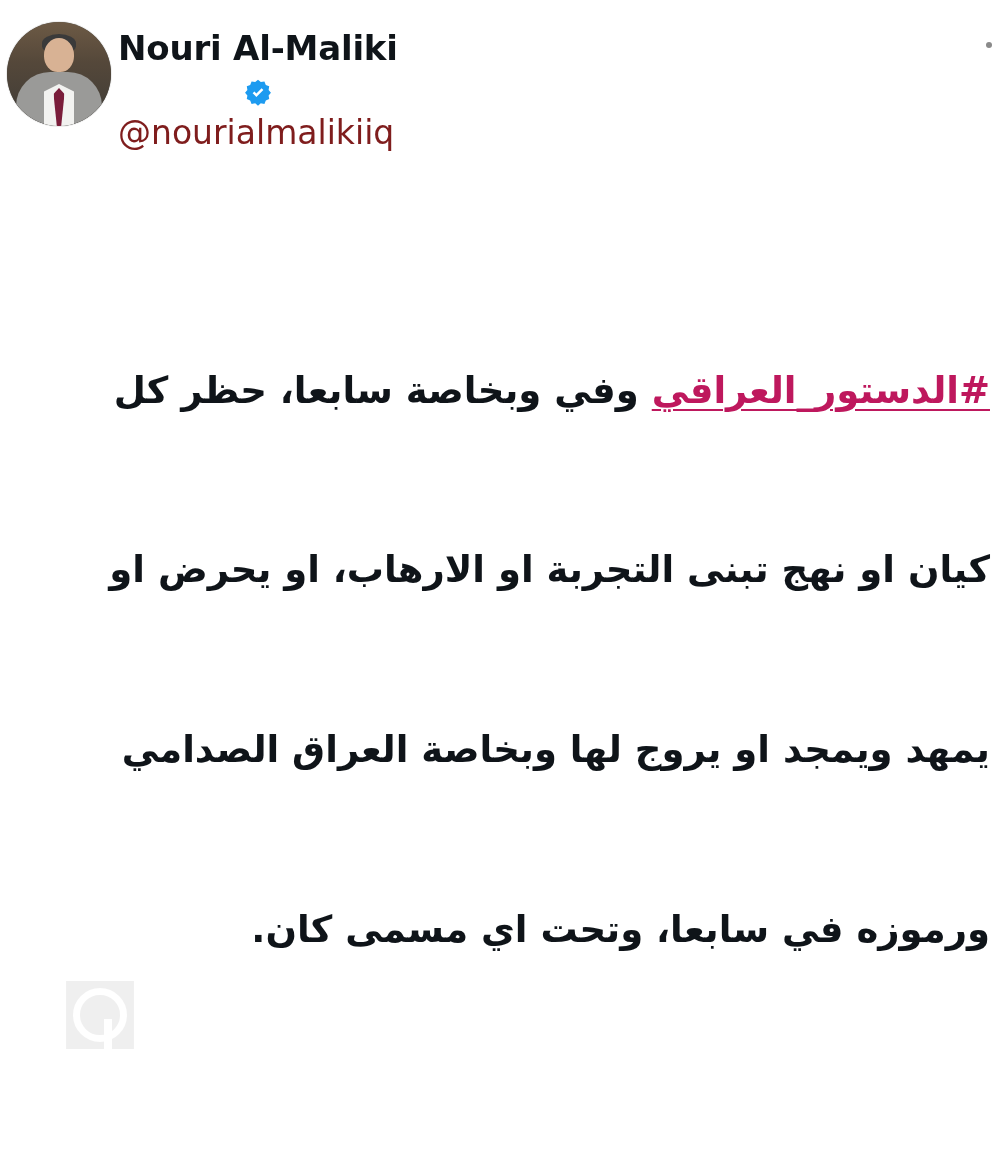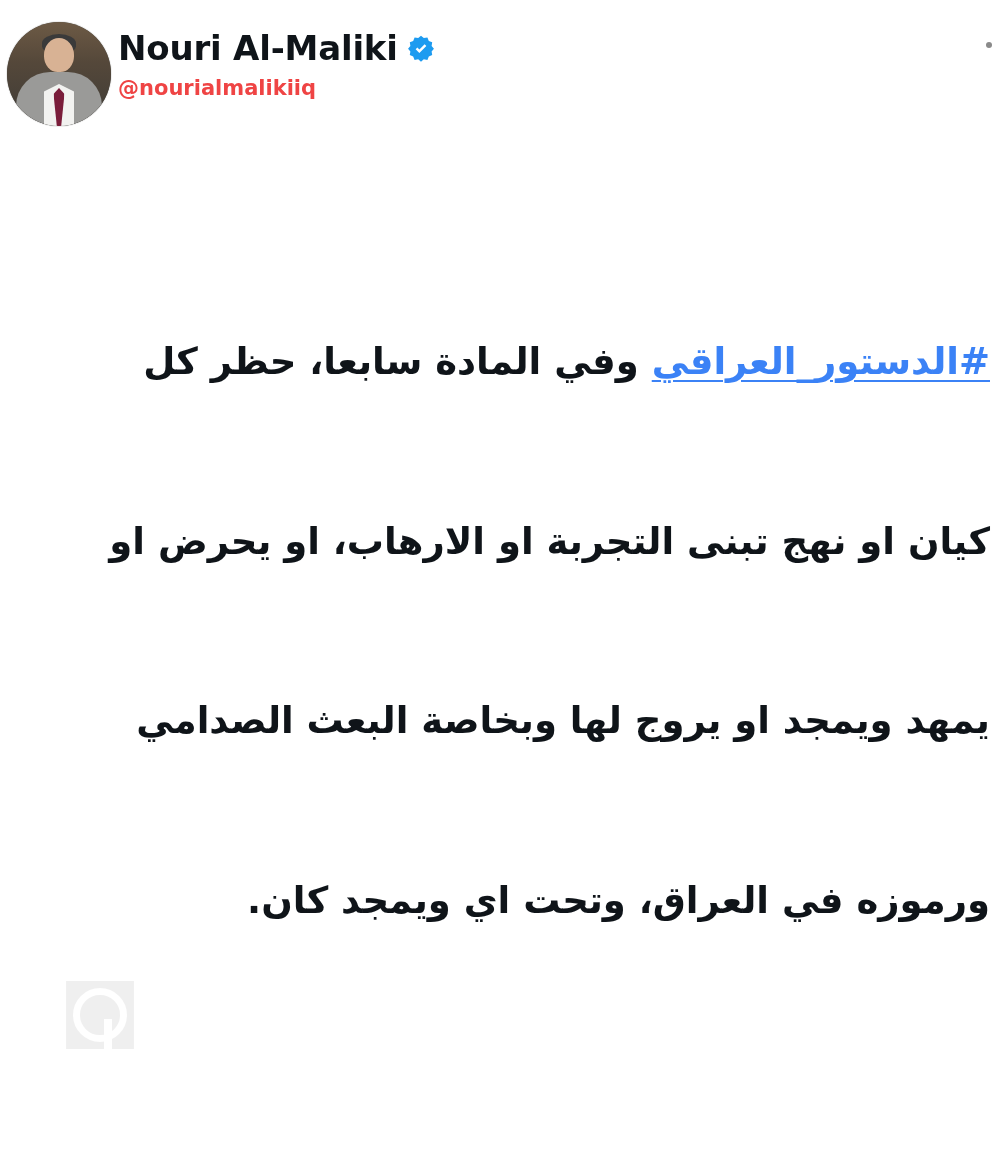--- a/index.html
+++ b/index.html
@@ -102,42 +102,42 @@
   }
 
   .name-block {
     display: flex;
     flex-direction: column;
     justify-content: center;
     padding-top: 10px;
   }
   .display-name-row {
     display: flex;
-    flex-direction: row;
+    flex-direction: column;
     align-items: center;
     gap: 9px;
   }
   .display-name {
     font-size: 34px;
     font-weight: bold;
     color: #0f1419;
     letter-spacing: -0.2px;
     line-height: 1.2;
     white-space: nowrap;
   }
   .verified-badge {
     width: 28px;
     height: 28px;
     display: inline-block;
     flex: none;
   }
   .handle {
-    font-size: 21px;
-    font-weight: bold;
-    color: #ef4444;
+    font-size: 33px;
+    font-weight: normal;
+    color: #7f1d1d;
     line-height: 1.3;
     margin-top: 6px;
     white-space: nowrap;
   }
 
   
   .tweet-body {
     direction: rtl;
     text-align: right;
     padding: 26px 10px 0 10px;
@@ -147,21 +147,21 @@
     color: #0f1419;
     letter-spacing: 0px;
     white-space: pre-wrap;
     word-break: keep-all;
   }
   .tweet-body p {
     margin: 0;
     padding: 0;
   }
   .hashtag {
-    color: #3b82f6;
+    color: #be185d;
     text-decoration: underline;
     text-underline-offset: 6px;
     text-decoration-thickness: 2px;
   }
   .overflow-line {
     white-space: nowrap;
   }
 
   
   .watermark {
@@ -236,24 +236,24 @@
             <path fill="#ffffff" d="M10.6 16.2l-3.2-3.2 1.5-1.5 1.7 1.7 4.5-4.5 1.5 1.5z"></path>
           </svg>
         </span>
       </div>
       <div class="handle">@nourialmalikiiq</div>
     </div>
   </div>
 
   <div class="tweet-body">
 
-    <p class="overflow-line"><span class="hashtag">#الدستور_العراقي</span><span> وفي المادة سابعا، حظر كل</span></p>
+    <p class="overflow-line"><span class="hashtag">#الدستور_العراقي</span><span> وفي وبخاصة سابعا، حظر كل</span></p>
     <p class="overflow-line">كيان او نهج تبنى التجربة او الارهاب، او يحرض او</p>
-    <p class="overflow-line">يمهد ويمجد او يروج لها وبخاصة البعث الصدامي</p>
-    <p class="overflow-line">ورموزه في العراق، وتحت اي ويمجد كان.</p>
+    <p class="overflow-line">يمهد ويمجد او يروج لها وبخاصة العراق الصدامي</p>
+    <p class="overflow-line">ورموزه في سابعا، وتحت اي مسمى كان.</p>
     
     
     
     
     
     
     
     
     
     

